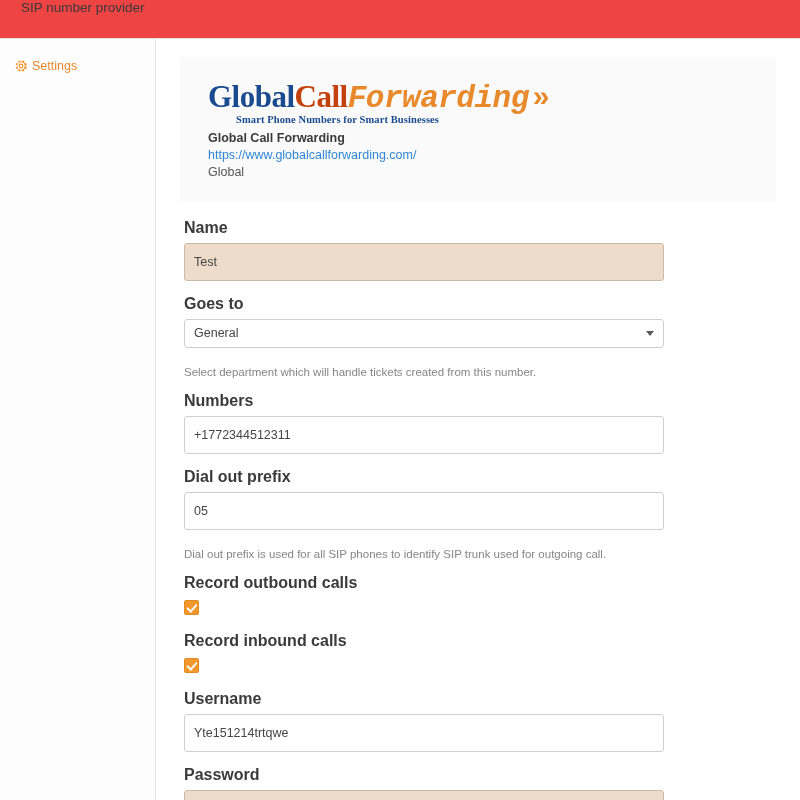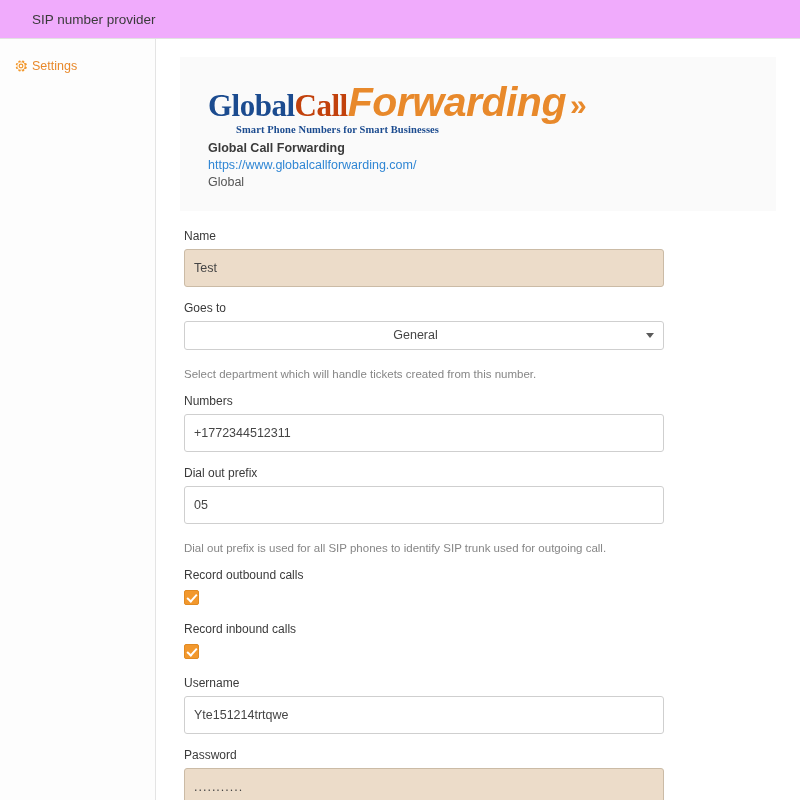--- a/index.html
+++ b/index.html
@@ -14,25 +14,24 @@
   }
   .app {
     width: 800px; height: 800px;
     display: flex; flex-direction: column;
     background: #ffffff;
   }
   
   .topbar {
     height: 39px;
     flex: 0 0 39px;
-    background: #f0abfc;
+    background: #ef4444;
     border-bottom: 1px solid #e2e2e2;
     display: flex;
-    align-items: center;
-    padding-left: 32px;
+    padding-left: 21px;
   }
   .topbar-title {
     font-size: 13.5px;
     color: #3a3a3a;
     font-weight: normal;
   }
   
   .body {
     flex: 1 1 auto;
     display: flex;
@@ -101,22 +100,22 @@
     letter-spacing: -0.5px;
   }
   .logo-call {
     font-family: "Liberation Serif", serif;
     font-size: 31px;
     font-weight: bold;
     color: #c2410c;
     letter-spacing: -0.5px;
   }
   .logo-forwarding {
-    font-family: Liberation Sans, sans-serif;
-    font-size: 41px;
+    font-family: Liberation Mono, monospace;
+    font-size: 31px;
     font-weight: bold;
     font-style: italic;
     color: #e8892b;
     letter-spacing: -0.5px;
   }
   .logo-chevrons {
     margin-left: 4px;
     color: #e8892b;
     font-size: 30px;
     font-weight: bold;
@@ -149,22 +148,22 @@
   }
   .provider-scope {
     font-size: 12.5px;
     color: #555;
   }
   
   .form { padding: 0 0 0 4px; max-width: 640px; }
   .field { margin-bottom: 4px; }
   .label {
     display: block;
-    font-weight: normal;
-    font-size: 12px;
+    font-weight: bold;
+    font-size: 16px;
     color: #3a3a3a;
     margin: 14px 0 6px 0;
   }
   .input {
     display: block;
     width: 480px;
     height: 38px;
     line-height: 27px;
     padding: 0 9px;
     border: 1px solid #cfcfcf;
@@ -172,21 +171,21 @@
     background: #ffffff;
     font-size: 12.5px;
     color: #454545;
     font-family: "Liberation Sans", sans-serif;
     outline: none;
   }
   .input.filled {
     background: #ecdcc9;
     border: 1px solid #cbbba6;
   }
-  .select-wrap { position: relative; width: 480px; text-align: center; }
+  .select-wrap { position: relative; width: 480px; }
   .select {
     display: block;
     width: 480px;
     height: 29px;
     line-height: 27px;
     padding: 0 26px 0 9px;
     border: 1px solid #cfcfcf;
     border-radius: 3px;
     background: #ffffff;
     font-size: 12.5px;

